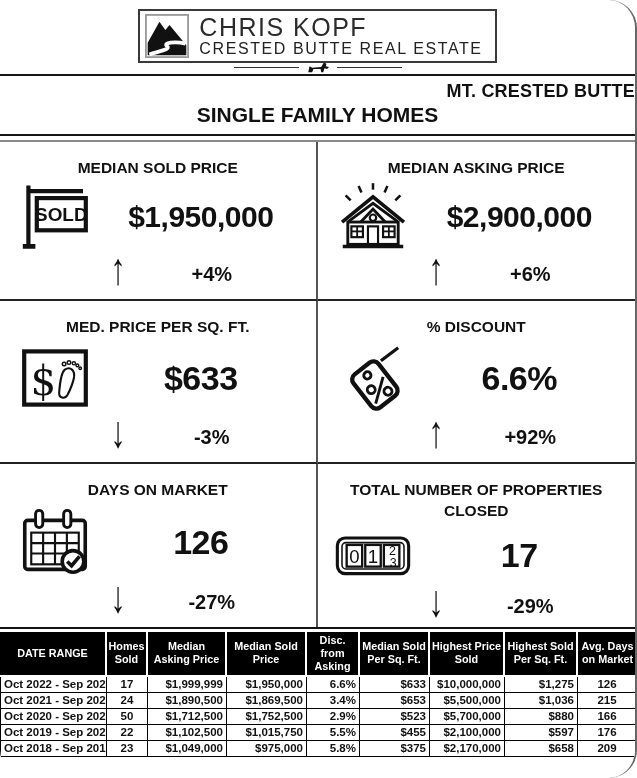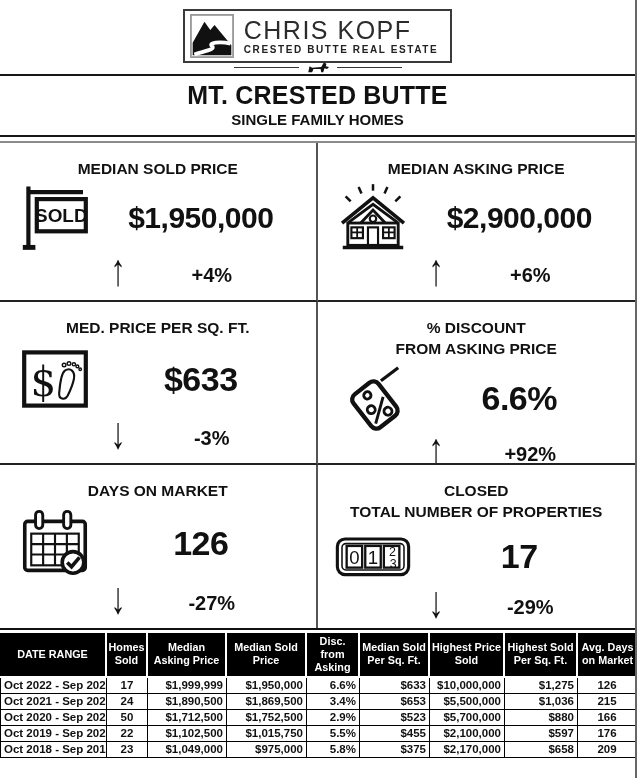--- a/index.html
+++ b/index.html
@@ -2,34 +2,35 @@
 <html><head>
 <meta charset="utf-8">
 <style>
   * { margin:0; padding:0; box-sizing:border-box; }
   html,body { background:#fff; }
   .page {
     position:relative; width:637px; height:778px; margin:0 auto;
     background:#fff; overflow:hidden;
     font-family:"Liberation Sans", sans-serif; color:#111;
     border-right:2px solid #666;
+    border-radius:28px;
   }
   
   .logo-area { height:74px; display:flex; flex-direction:column; align-items:center; padding-top:9px; }
   .logo-box { display:flex; align-items:center; gap:10px; border:2px solid #3a3a3a; padding:3px 12px 3px 5px; background:#fff; }
   .logo-mark { width:44px; height:44px; border:1px solid #999; display:block; }
   .logo-name { font-size:25px; letter-spacing:1.5px; color:#2b2b2b; font-weight:400; line-height:1.05; white-space:nowrap; }
-  .logo-tagline { font-size:10px; font-weight:bold; letter-spacing:1.6px; color:#222; white-space:nowrap; }
+  .logo-tagline { font-size:16px; font-weight:normal; letter-spacing:1.6px; color:#222; white-space:nowrap; }
   .logo-dog-row { width:168px; display:flex; align-items:center; gap:6px; margin-top:-3px; }
   .logo-dog-row .rule { flex:1; border-top:1.8px solid #333; }
   
   .hr-top { border-top:2.5px solid #171717; }
   .title-block { text-align:center; padding:5px 0 7px; }
-  .title-main { font-size:25px; font-weight:bold; letter-spacing:.2px; }
-  .title-sub, .title-date { font-size:15px; font-weight:bold; margin-top:1px; }
+  .title-main { font-size:18px; font-weight:bold; letter-spacing:.2px;text-align:right; }
+  .title-sub, .title-date { font-size:21px; font-weight:bold; margin-top:1px; }
   .hr-double-a { border-top:2.5px solid #171717; }
   .hr-double-b { border-top:2px solid #8a8a8a; margin-top:4px; }
   
   .cards { height:487px; display:grid; grid-template-columns:1fr 1fr; grid-template-rows:159px 163px 1fr; border-bottom:2px solid #111; }
   .card { display:flex; flex-direction:column; justify-content:space-between; padding:15px 0 9px; overflow:hidden; }
   .card.l { border-right:2px solid #555; }
   .card.rowline { border-bottom:2px solid #222; }
   .card-title { text-align:center; font-size:15.5px; font-weight:bold; line-height:1.38; }
   .card-title span { display:block; }
   .card-mid { display:flex; align-items:center; padding:0 12px; margin-top:2px; }
@@ -178,21 +179,20 @@
       </div>
       <div class="card-bottom">
         <span class="arrow">↓</span>
         <span class="change">-3%</span>
       </div>
     </div>
 
     <div class="card rowline">
       <div class="card-title">
         <span>% DISCOUNT</span>
-          <span>FROM ASKING PRICE</span>
       </div>
       <div class="card-mid">
         <div class="card-icon">
           <svg width="80" height="72" viewBox="0 0 100 100" fill="none" stroke="#111">
             <g transform="rotate(-38 50 58)">
               <rect x="29" y="32" width="44" height="58" rx="9" stroke-width="6"></rect>
               <circle cx="51" cy="44" r="5" stroke-width="4"></circle>
               <circle cx="43" cy="63" r="5.5" stroke-width="4"></circle>
               <circle cx="60" cy="79" r="5.5" stroke-width="4"></circle>
               <line x1="36" y1="82" x2="67" y2="59" stroke-width="4"></line>
@@ -231,22 +231,22 @@
         <div class="card-value v-xl">126</div>
       </div>
       <div class="card-bottom">
         <span class="arrow">↓</span>
         <span class="change">-27%</span>
       </div>
     </div>
 
     <div class="card">
       <div class="card-title">
-        <span>CLOSED</span>
-          <span>TOTAL NUMBER OF PROPERTIES</span>
+        <span>TOTAL NUMBER OF PROPERTIES</span>
+          <span>CLOSED</span>
       </div>
       <div class="card-mid">
         <div class="card-icon">
           <svg width="78" height="62" viewBox="0 0 100 80" fill="none" stroke="#111">
             <rect x="4" y="18" width="92" height="46" rx="10" stroke-width="4"></rect>
             <rect x="10" y="24" width="80" height="34" rx="5" stroke-width="2"></rect>
             <rect x="16" y="27" width="20" height="28" stroke-width="3"></rect>
             <rect x="40" y="27" width="20" height="28" stroke-width="3"></rect>
             <rect x="64" y="27" width="20" height="28" stroke-width="3"></rect>
             <text x="26" y="50" font-size="24" text-anchor="middle" fill="#111" stroke="none" font-family="Liberation Sans, sans-serif">0</text>

